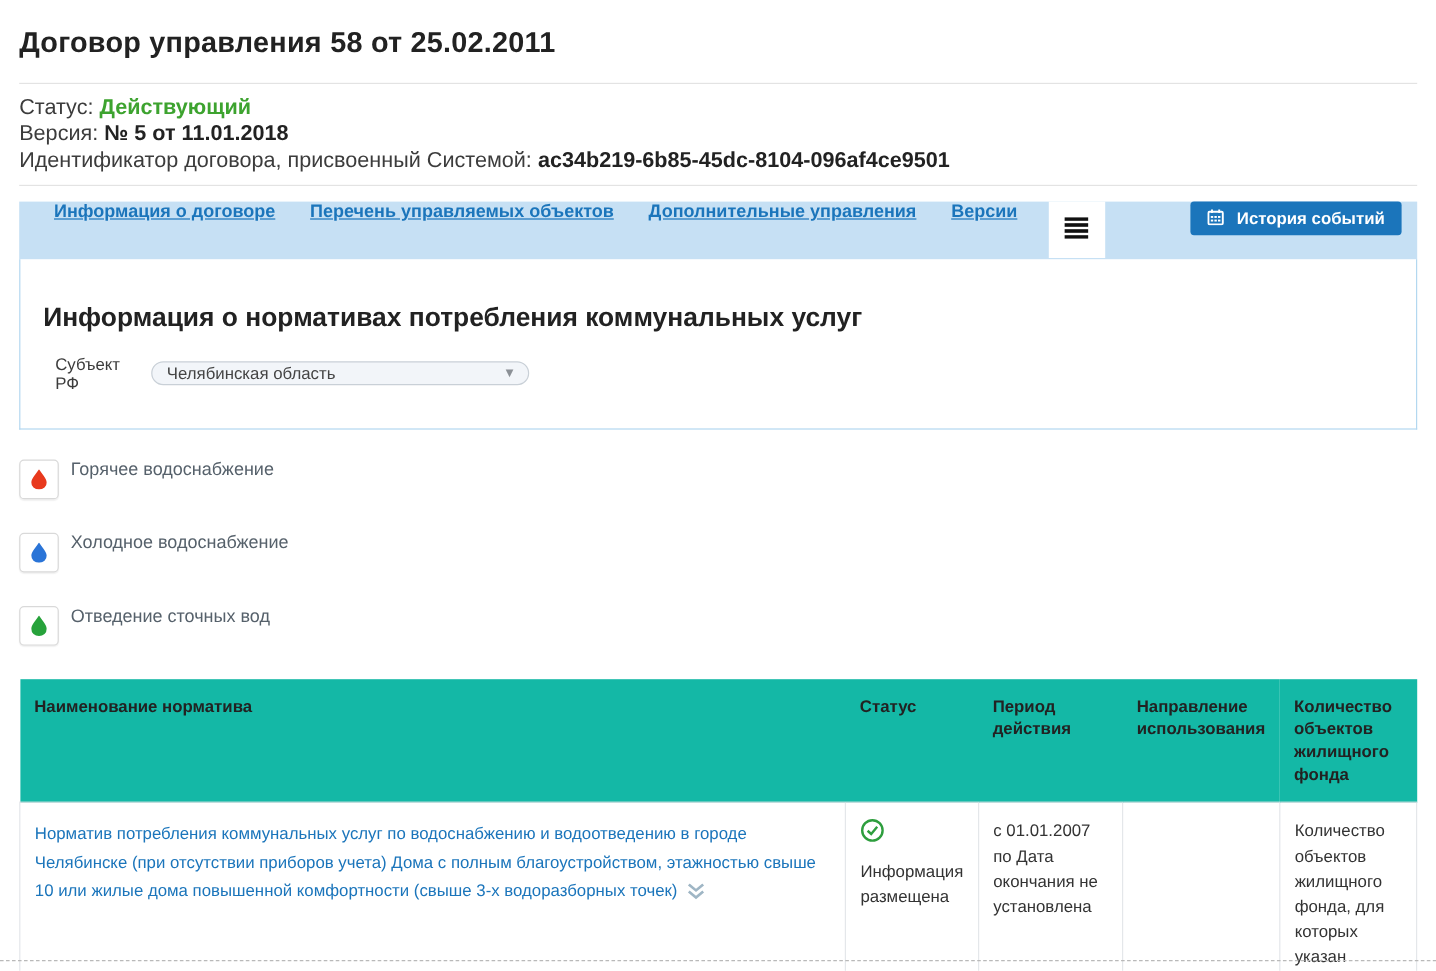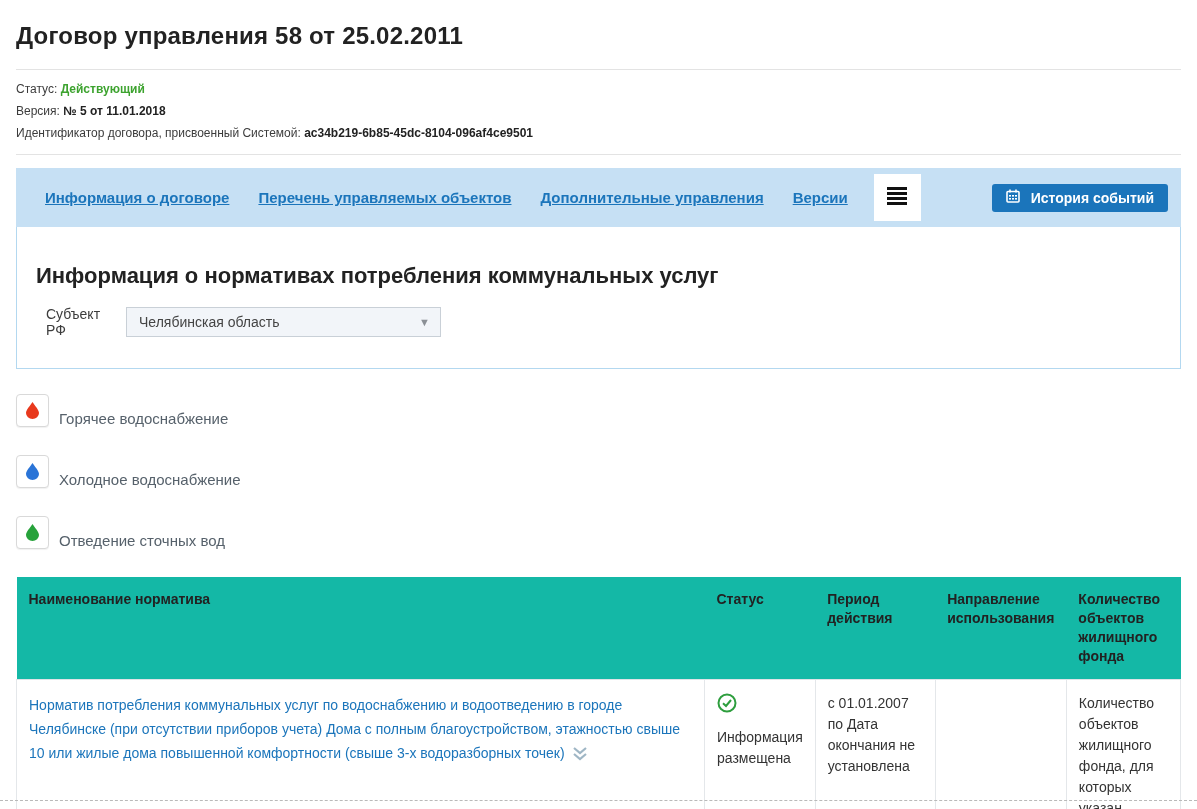--- a/index.html
+++ b/index.html
@@ -4,50 +4,50 @@
 <style>
   * { margin:0; padding:0; box-sizing:border-box; }
   html,body { width:1197px; height:809px; background:#fff; overflow:hidden;
     font-family:"Liberation Sans", sans-serif; color:#333; position:relative; }
   .page { padding:0 16px; position:relative; }
 
   
   .page-title { font-size:24px; font-weight:bold; color:#222; padding-top:22px; letter-spacing:.2px; }
   .hr { border-top:1px solid #e3e3e3; margin:0 -0px; }
   .hr.top { margin-top:19px; }
-  .meta { padding:8px 0 10px; font-size:12px; line-height:22px; color:#3c3c3c; }
+  .meta { padding:8px 0 10px; font-size:18px; line-height:22px; color:#3c3c3c; }
   .meta b { color:#222; }
   .status-green { color:#3da32f; font-weight:bold; }
 
   
-  .tabbar { margin-top:13px; background:#c6e0f4; height:59px; display:flex; align-items:center; }
+  .tabbar { margin-top:13px; background:#c6e0f4; height:48px; display:flex; }
   .tab-link { color:#1b75bb; font-size:15px; font-weight:bold; text-decoration:underline;
     margin-left:29px; cursor:pointer; white-space:nowrap; }
   .tab-link:nth-child(1){ margin-left:29px; }
   .menu-btn { width:47px; height:47px; background:#fff; border:none; margin-left:26px;
     display:flex; align-items:center; justify-content:center; cursor:pointer; }
   .spacer { flex:1; }
   .btn-blue { background:#1b75bb; color:#fff; border:none; border-radius:3px;
     font-family:"Liberation Sans",sans-serif; font-size:14px; font-weight:bold;
     height:28px; padding:0 14px; display:inline-flex; align-items:center; gap:7px; cursor:pointer; }
   .history-btn { margin-right:13px;gap:11px; }
 
   
   .panel { border:1px solid #b3d8f0; border-top:none; padding:36px 19px 30px; }
   .panel-title { font-size:22px; font-weight:bold; color:#222; }
   .field-row { display:flex; align-items:center; margin-top:17px; }
   .field-label { font-size:14px; color:#3c3c3c; margin-left:10px; width:70px; }
-  .select-box { width:315px; height:30px; background:#f2f5f9; border:1px solid #c9d0d7;
-    border-radius:0; display:flex; align-items:center; justify-content:space-between;
+  .select-box { width:315px; height:20px; background:#f2f5f9; border:1px solid #c9d0d7;
+    border-radius:10px; display:flex; align-items:center; justify-content:space-between;
     padding:0 10px 0 12px; font-size:14px; color:#444; cursor:pointer; margin-left:10px; }
   .select-arrow { color:#8b9096; font-size:11px; }
 
   
   .services { margin-top:25px; }
-  .service-row { display:flex; align-items:flex-end; cursor:pointer; margin-bottom:28px; }
+  .service-row { display:flex; align-items:flex-start; cursor:pointer; margin-bottom:28px; }
   .service-icon-box { width:33px; height:33px; background:#fff; border:1px solid #d9d9d9;
     border-radius:4px; display:flex; align-items:center; justify-content:center;
     box-shadow:0 1px 1px rgba(0,0,0,.06); }
   .service-label { font-size:15px; color:#56616b; margin-left:10px; }
 
   
   table { width:100%; border-collapse:collapse; font-size:14px; margin-top:12px; }
   thead th { background:#14b8a6; text-align:left; font-weight:bold; color:#222;
     padding:13px 12px; vertical-align:top; border-bottom:1px solid #dfe3e7; line-height:19px; }
   tbody td { padding:13px 12px; vertical-align:top; border-right:1px solid #e4e7ea;

